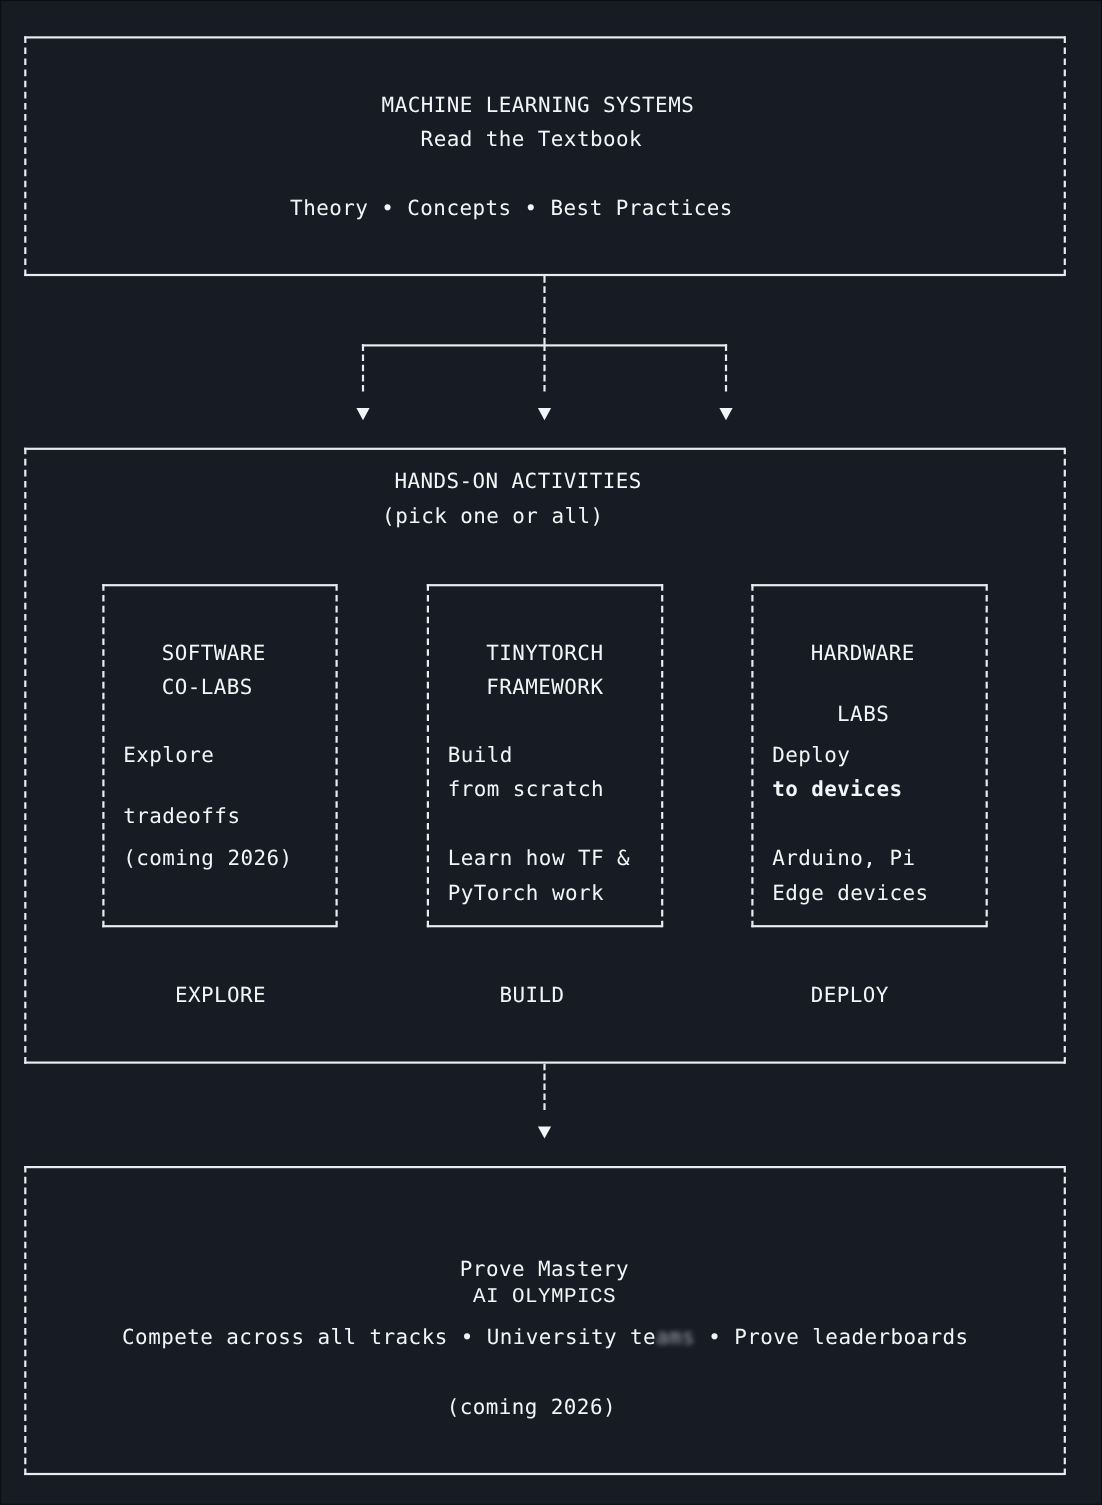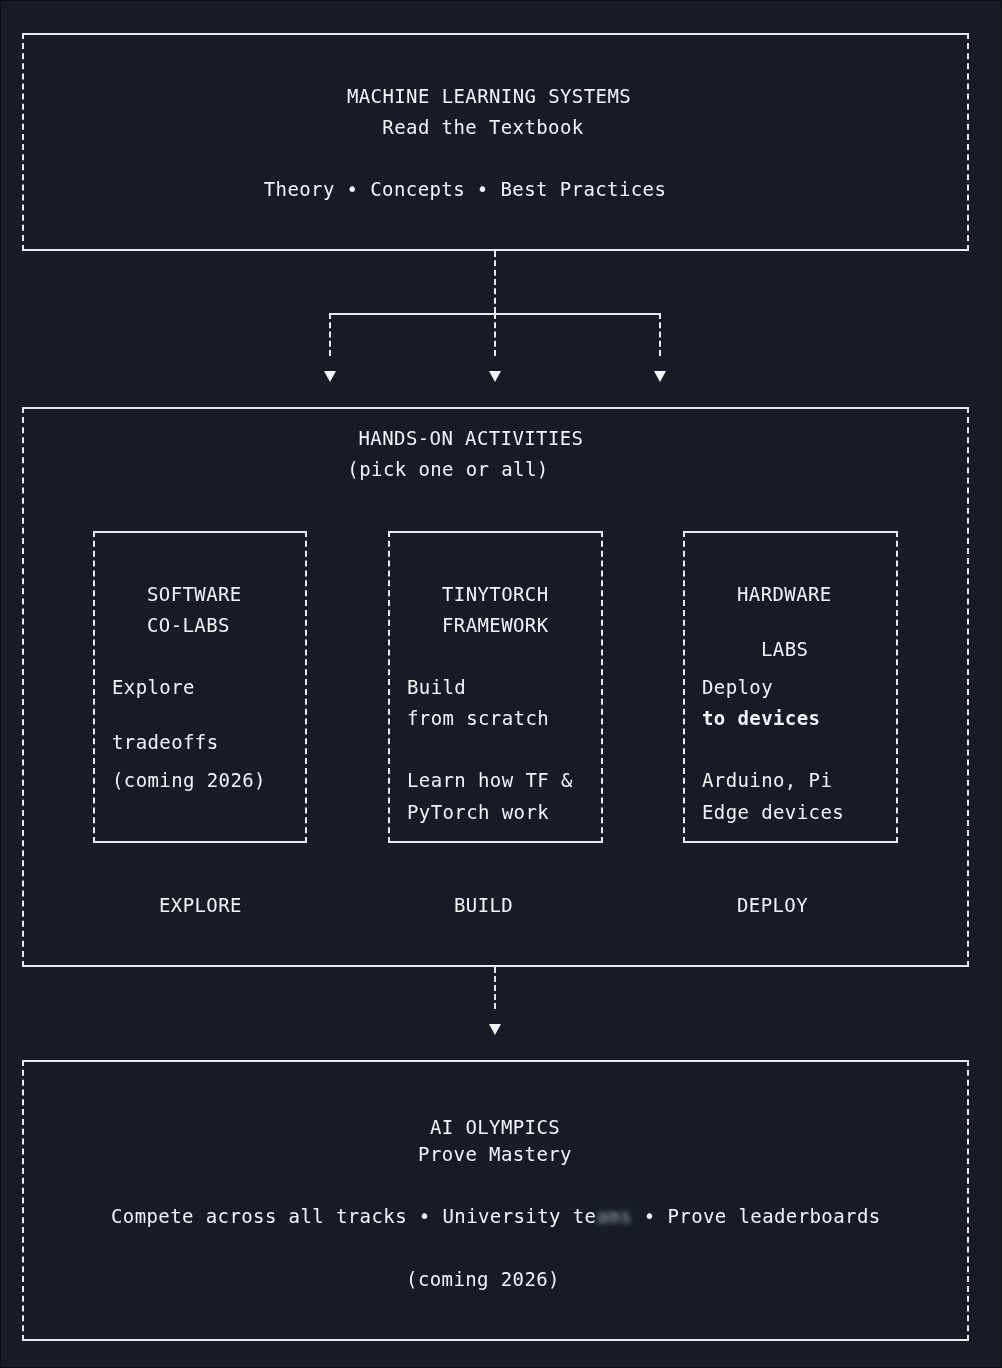--- a/index.html
+++ b/index.html
@@ -116,17 +116,17 @@
 <div>
   <div class="vline" style="left:494px;top:967px;height:42px;"></div>
   <div class="arrow" style="left:489px;top:1024px;"></div>
 </div>
 
 <div>
   <div class="hline" style="left:22px;top:1060px;width:946px;"></div>
   <div class="hline" style="left:22px;top:1339px;width:946px;"></div>
   <div class="side" style="left:22px;top:1060px;height:281px;"></div>
   <div class="side" style="left:967px;top:1060px;height:281px;"></div>
-  <div class="t center" style="left:495px;top:1116px;">AI OLYMPICS</div>
+  <div class="t center" style="left:495px;top:1168px;font-family:Liberation Mono, monospace;">AI OLYMPICS</div>
   <div class="t center" style="left:495px;top:1143px;">Prove Mastery</div>
   <div class="t" style="left:111px;top:1205px;"><span>Compete across all tracks • University te</span><span class="blur">ams</span><span> • Prove leaderboards</span></div>
   <div class="t center" style="left:483px;top:1268px;">(coming 2026)</div>
 </div>
 
 </body></html>

